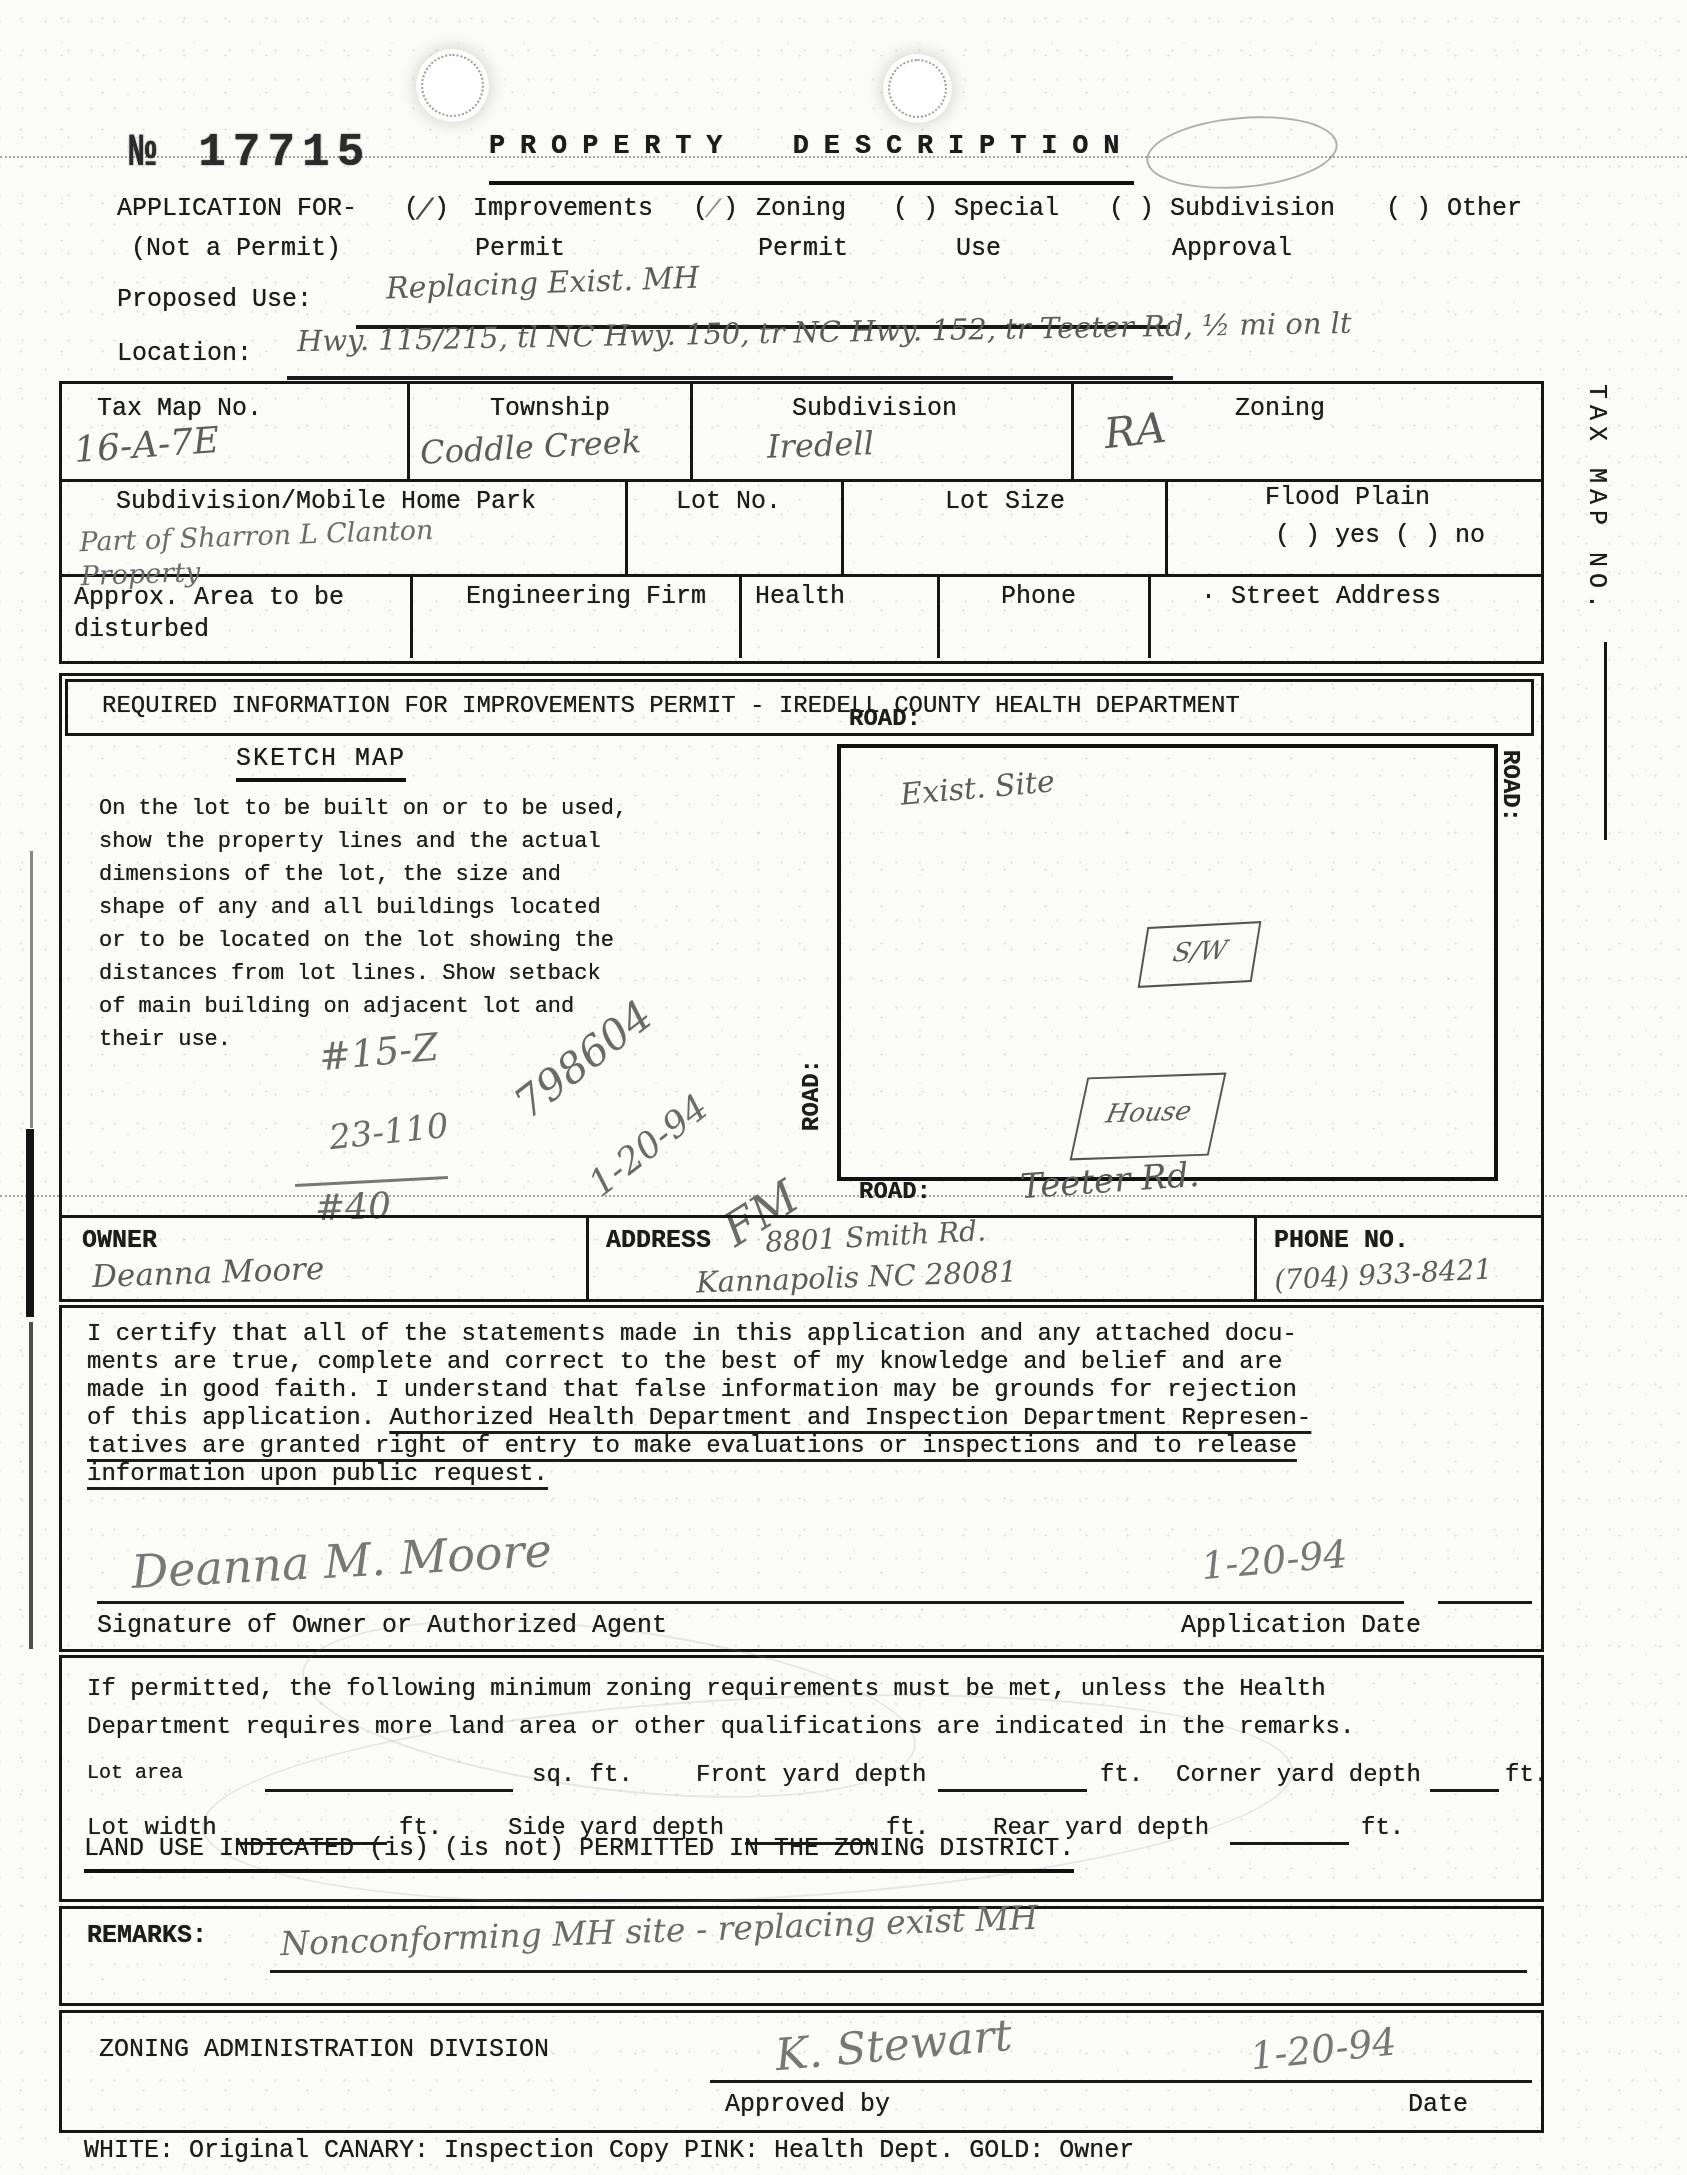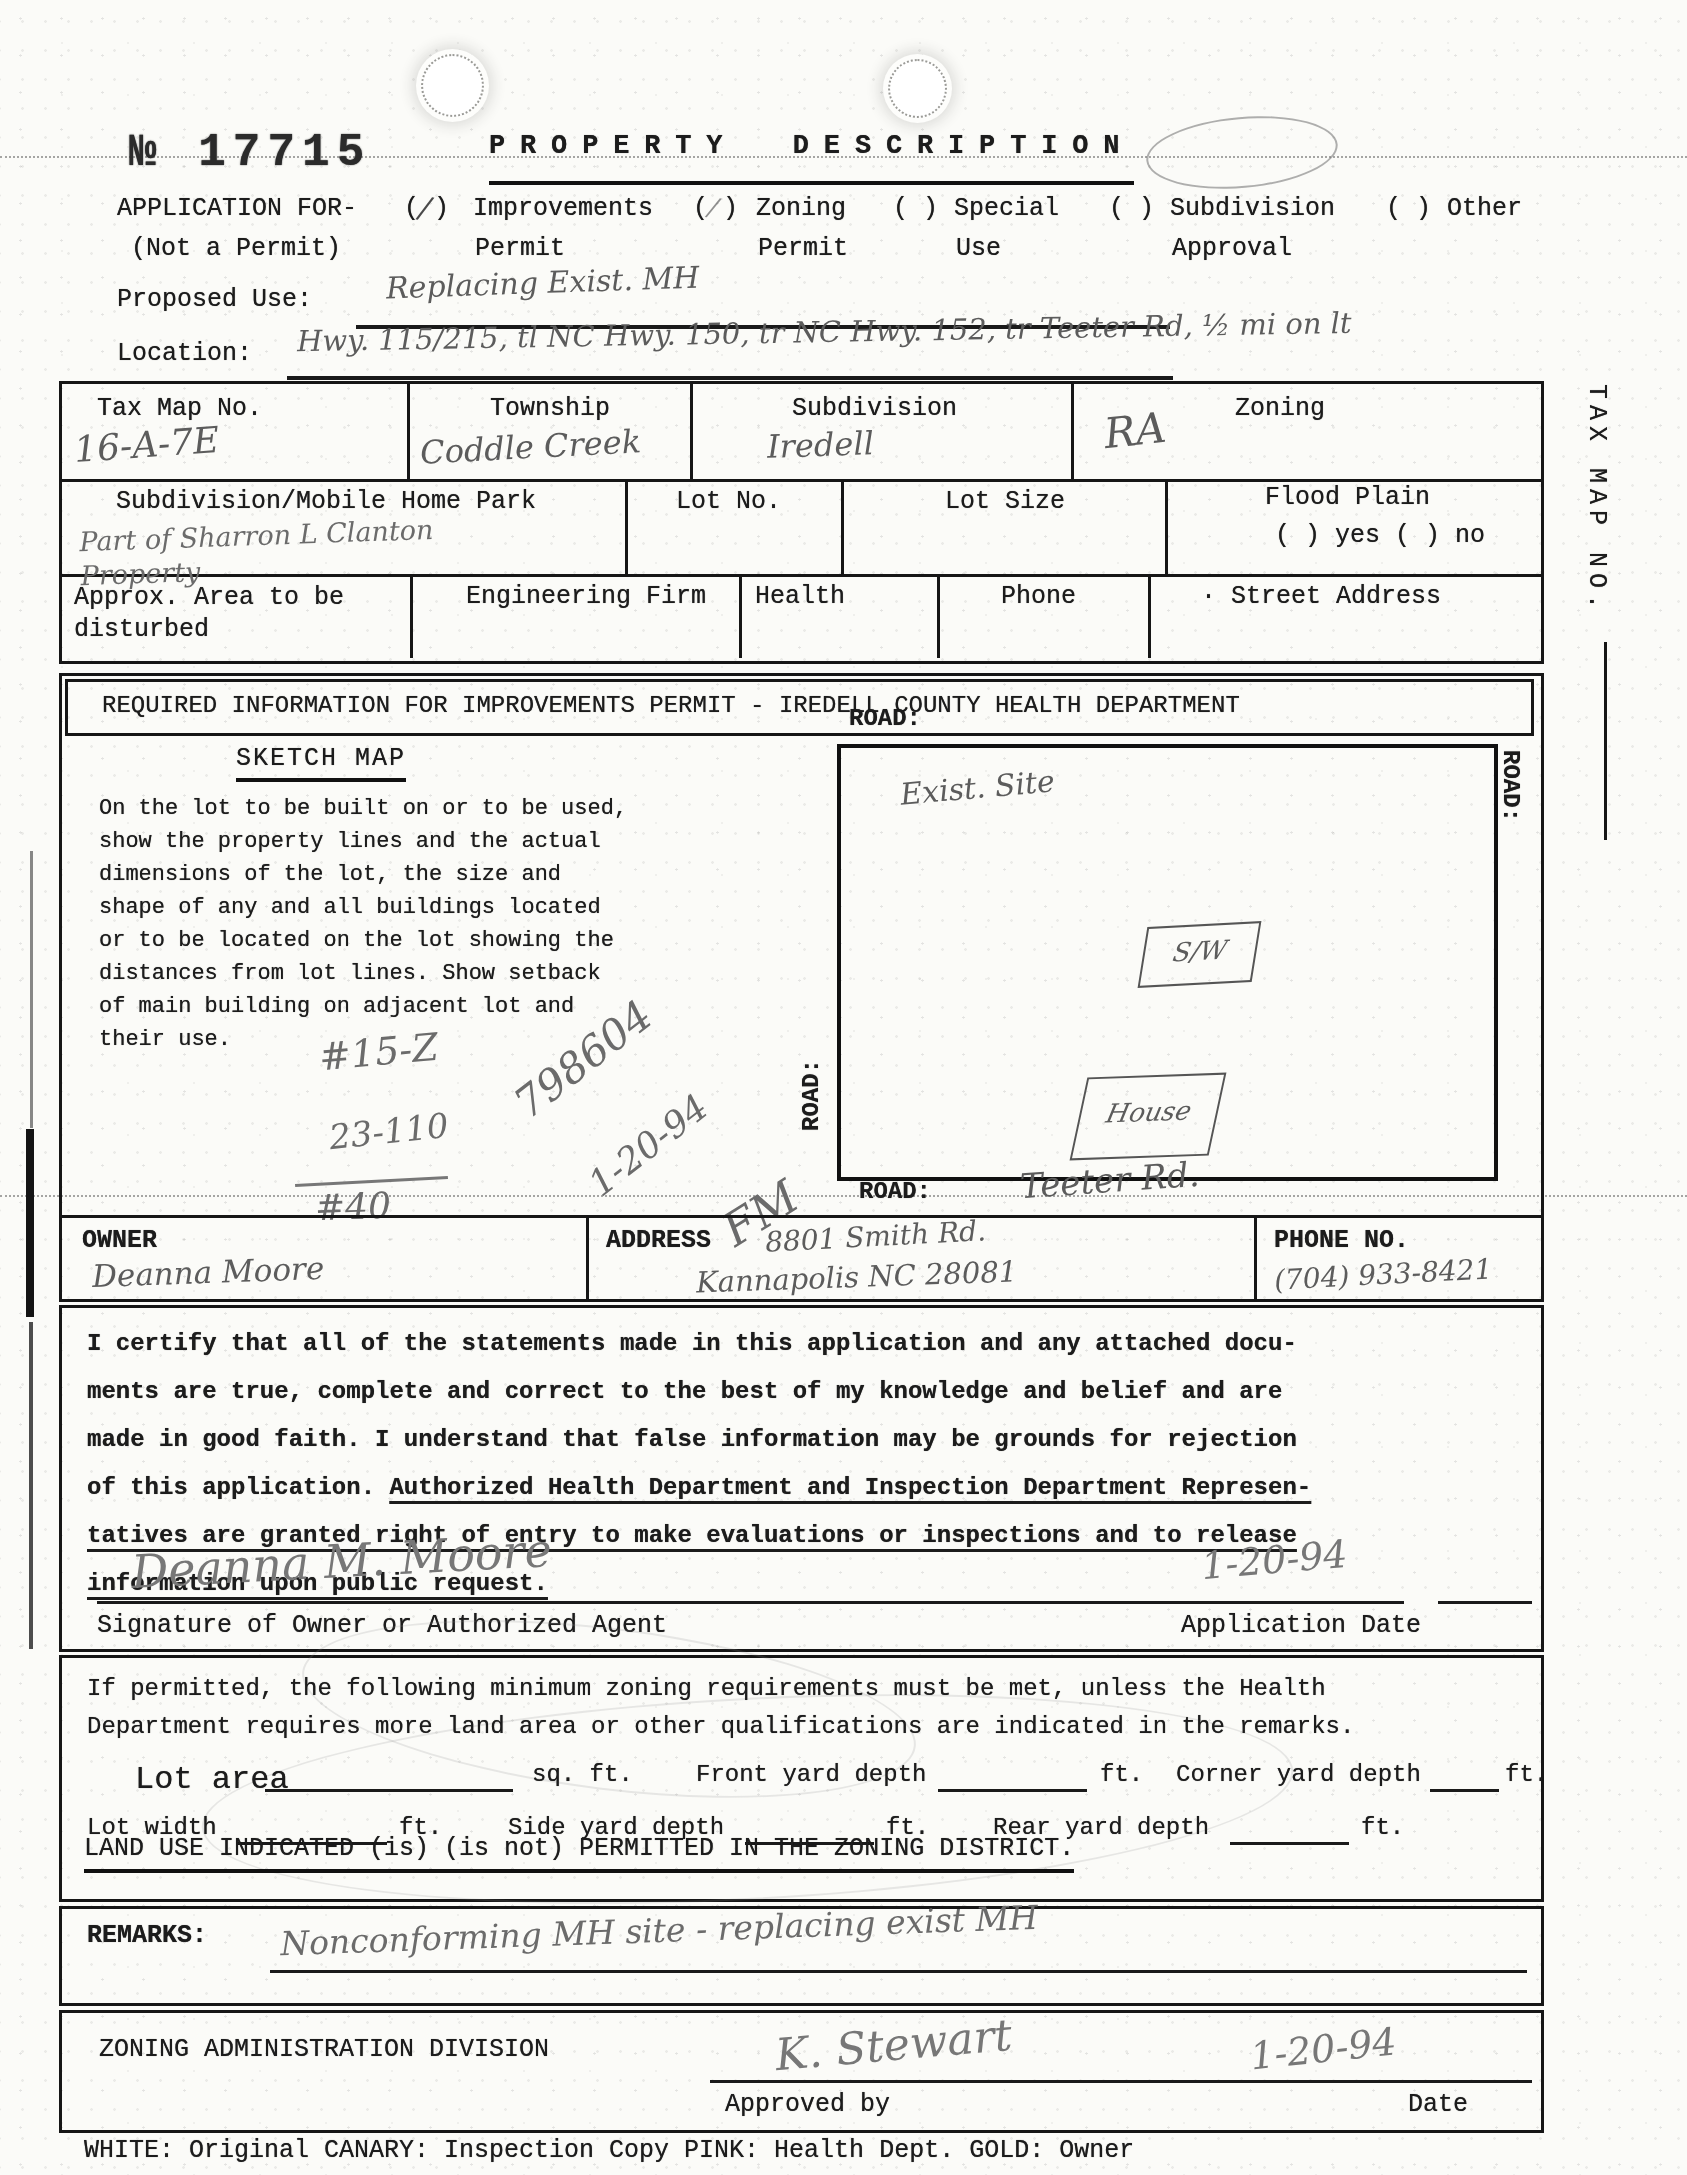--- a/index.html
+++ b/index.html
@@ -175,41 +175,41 @@
     <div class="abs mono" style="left:20px;top:8px;font-size:25px;font-weight:bold;">OWNER</div>
     <div class="abs hw" style="left:30px;top:36px;font-size:31px;transform:rotate(-2deg);">Deanna Moore</div>
     <div class="abs mono" style="left:544px;top:8px;font-size:25px;font-weight:bold;">ADDRESS</div>
     <div class="abs hw" style="left:703px;top:2px;font-size:28px;transform:rotate(-3deg);">8801 Smith Rd.</div>
     <div class="abs hw" style="left:634px;top:42px;font-size:29px;transform:rotate(-2deg);">Kannapolis NC 28081</div>
     <div class="abs mono" style="left:1212px;top:8px;font-size:25px;font-weight:bold;">PHONE NO.</div>
     <div class="abs hw" style="left:1212px;top:40px;font-size:28px;transform:rotate(-3deg);">(704) 933-8421</div>
   </div>
 
   <div class="abs box" style="left:59px;top:1305px;width:1479px;height:341px;">
-    <div class="mono pre" style="position:absolute;left:25px;top:12px;width:1426px;font-size:24px;line-height:48px;font-weight:bold;"><span>I certify that all of the statements made in this application and any attached docu-
+    <div class="mono pre" style="position:absolute;left:25px;top:12px;width:1426px;font-size:24px;line-height:28px;"><span>I certify that all of the statements made in this application and any attached docu-
 ments are true, complete and correct to the best of my knowledge and belief and are
 made in good faith.  I understand that false information may be grounds for rejection
 of this application.  </span><span class="u-underline">Authorized Health Department and Inspection Department Represen-
 tatives are granted right of entry to make evaluations or inspections and to release
 information upon public request.</span></div>
     <div class="abs hw" style="left:69px;top:226px;font-size:46px;transform:rotate(-3deg);color:#777;">Deanna M. Moore</div>
     <div class="abs hw" style="left:1139px;top:230px;font-size:38px;transform:rotate(-5deg);color:#777;">1-20-94</div>
     <div class="abs hline" style="left:35px;top:293px;width:1307px;height:3px;"></div>
     <div class="abs hline" style="left:1376px;top:293px;width:94px;height:3px;"></div>
     <div class="abs mono" style="left:35px;top:303px;font-size:25px;">Signature of Owner or Authorized Agent</div>
     <div class="abs mono" style="left:1119px;top:303px;font-size:25px;font-family:Liberation Mono, monospace;">Application Date</div>
   </div>
 
   <div class="abs box" style="left:59px;top:1655px;width:1479px;height:241px;">
     <div class="abs scrawl" style="left:238px;top:-30px;width:614px;height:158px;transform:rotate(7deg);"></div>
     <div class="abs scrawl" style="left:139px;top:40px;width:1089px;height:198px;transform:rotate(-3deg);"></div>
     <div class="mono pre" style="position:absolute;left:25px;top:12px;width:1436px;font-size:24px;line-height:38px;">If permitted, the following minimum zoning requirements must be met, unless the Health
 Department requires more land area or other qualifications are indicated in the remarks.</div>
 
-    <div class="abs mono" style="left:25px;top:103px;font-size:32px;margin-left:48px;">Lot area</div>
+    <div class="abs mono" style="left:25px;top:103px;font-size:20px;">Lot area</div>
     <span class="abs blank" style="left:203px;top:103px;width:248px;height:28px;"></span>
     <div class="abs mono" style="left:470px;top:103px;font-size:24px;">sq. ft.</div>
     <div class="abs mono" style="left:634px;top:103px;font-size:24px;">Front yard depth</div>
     <span class="abs blank" style="left:876px;top:103px;width:149px;height:28px;"></span>
     <div class="abs mono" style="left:1038px;top:103px;font-size:24px;">ft.</div>
     <div class="abs mono" style="left:1114px;top:103px;font-size:24px;">Corner yard depth</div>
     <span class="abs blank" style="left:1368px;top:103px;width:69px;height:28px;"></span>
     <div class="abs mono" style="left:1443px;top:103px;font-size:24px;">ft.</div>
 
     <div class="abs mono" style="left:25px;top:156px;font-size:24px;">Lot width</div>

